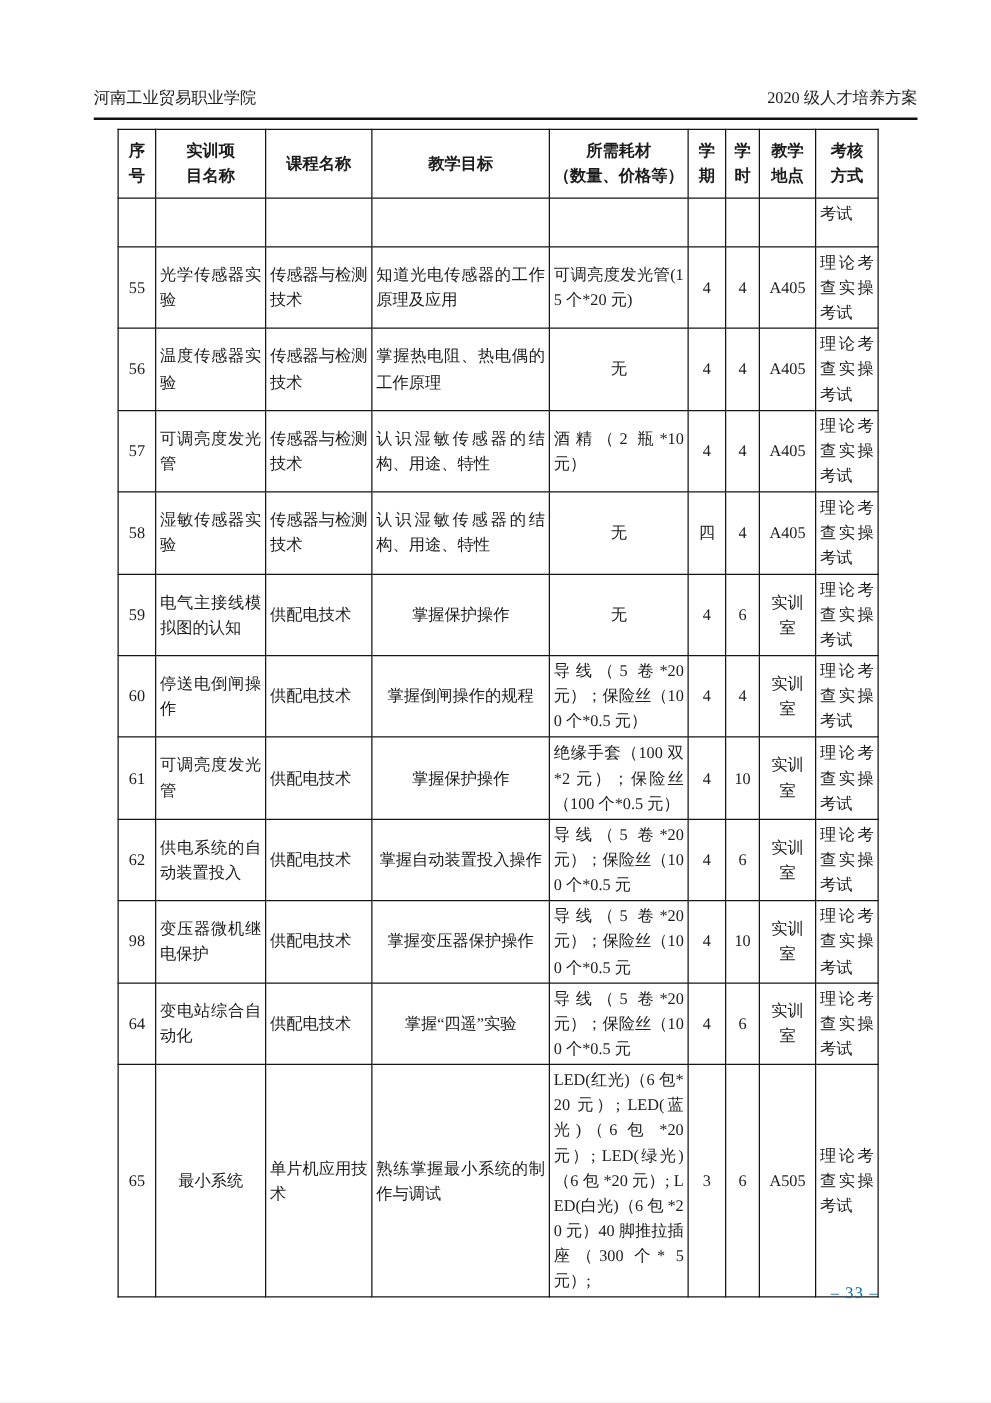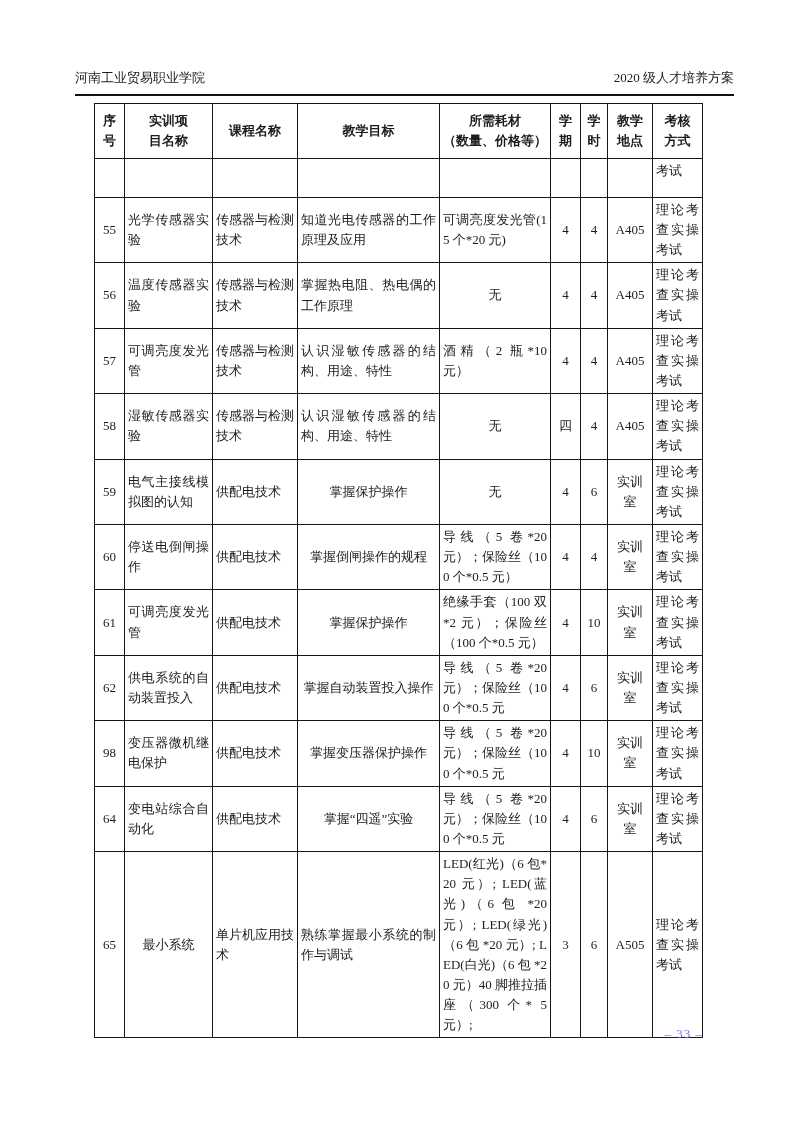--- a/index.html
+++ b/index.html
@@ -43,21 +43,21 @@
     padding:2px 1px;
   }
   td.c{text-align:center;}
   td.j{text-align:justify;text-align-last:left;}
   tr.cont td{vertical-align:top;}
   .page-number{
     position:absolute;
     top:1026px;right:90px;
     font-size:13px;
     letter-spacing:1px;
-    color:#8b5cf6;
+    color:#0369a1;
   }
 </style>
 </head>
 <body>
 
 <div class="page">
   <div class="content">
     <div class="doc-header">
       <span>河南工业贸易职业学院</span>
       <span>2020 级人才培养方案</span>

